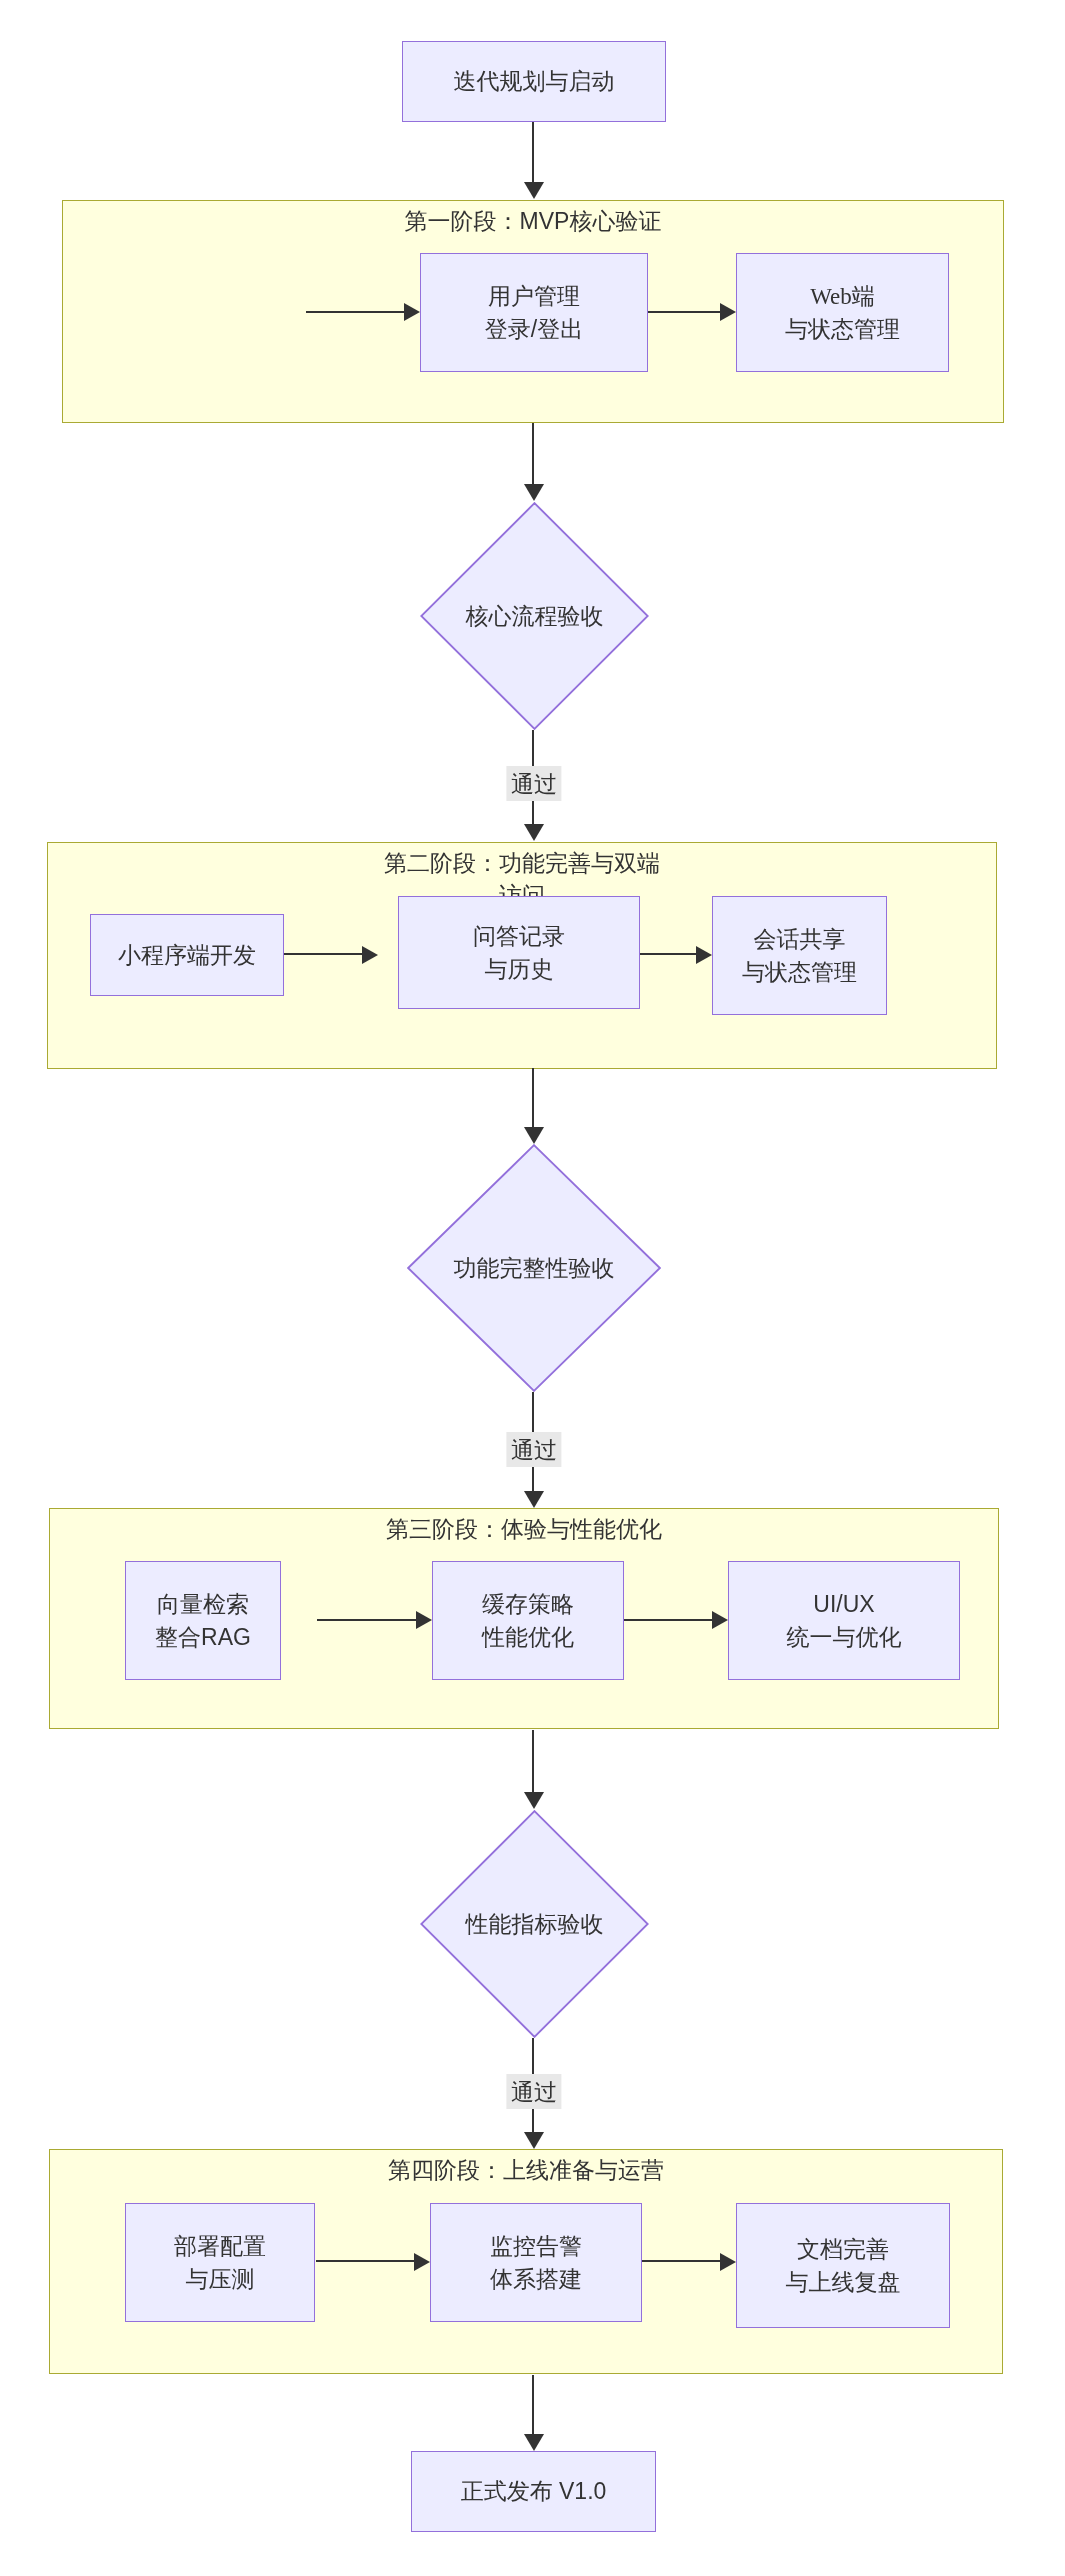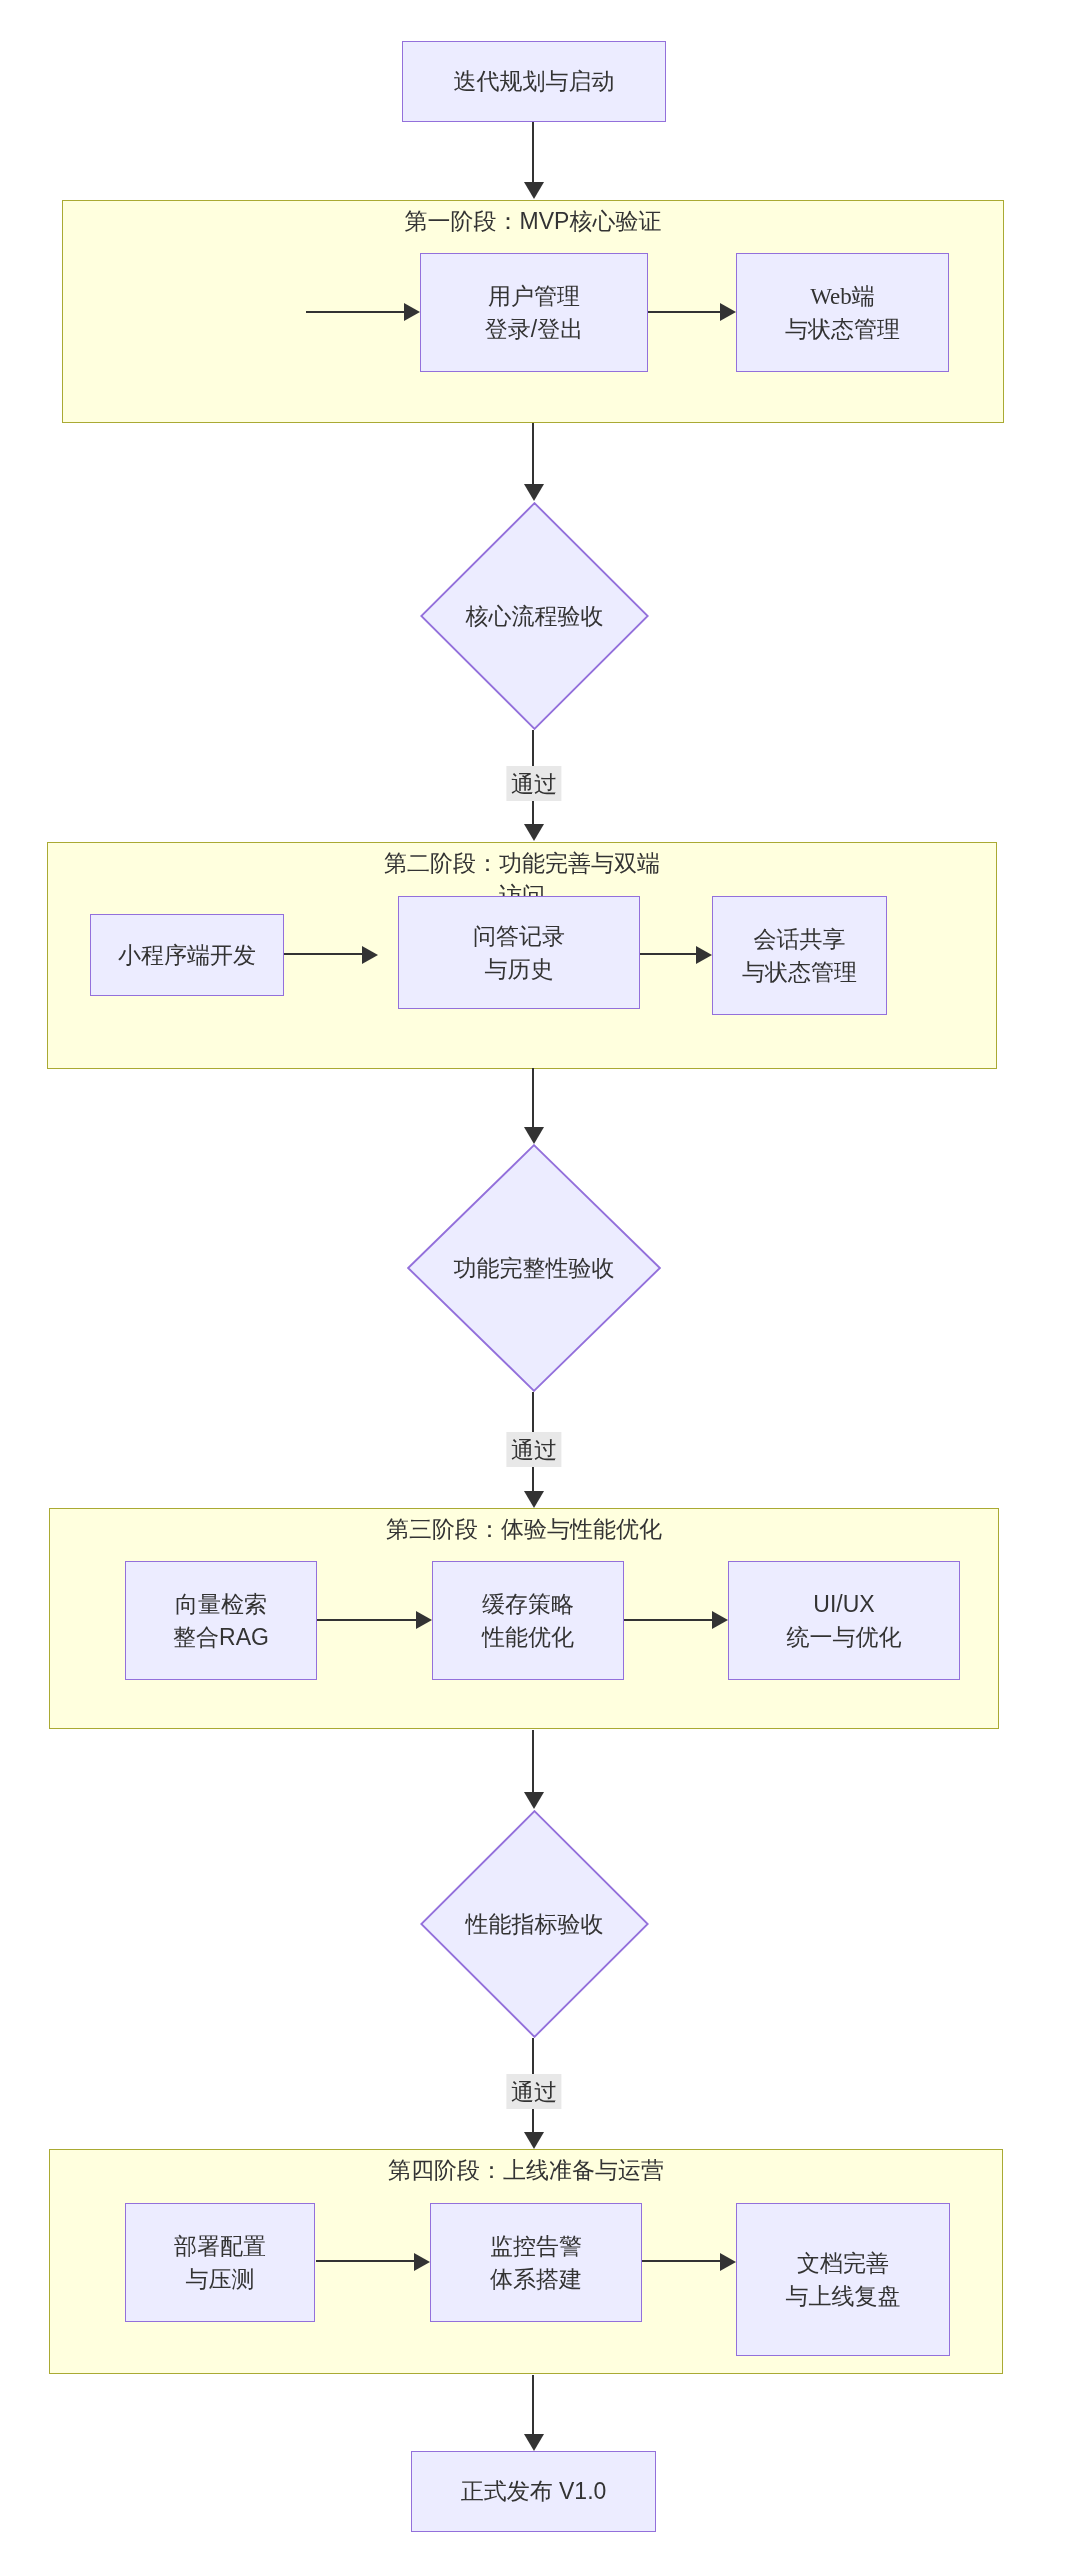--- a/index.html
+++ b/index.html
@@ -131,21 +131,21 @@
 
   <div class="vline" style="left:532px;top:1392px;height:100px;"></div>
   <div class="head-down" style="left:524px;top:1491px;"></div>
   <div class="edge-label" style="top:1432px;">通过</div>
 
   <div class="stage" style="left:49px;top:1508px;width:950px;height:221px;">
     <div class="stage-title">
       <span>第三阶段：体验与性能优化</span>
     </div>
   </div>
-  <div class="node" style="left:125px;top:1561px;width:192px;height:119px;">
+  <div class="node" style="left:125px;top:1561px;width:156px;height:119px;">
     <span>向量检索</span>
     <span>整合RAG</span>
   </div>
   <div class="node" style="left:432px;top:1561px;width:192px;height:119px;">
     <span>缓存策略</span>
     <span>性能优化</span>
   </div>
   <div class="node" style="left:728px;top:1561px;width:232px;height:119px;">
     <span>UI/UX</span>
     <span>统一与优化</span>
@@ -175,21 +175,21 @@
     </div>
   </div>
   <div class="node" style="left:125px;top:2203px;width:190px;height:119px;">
     <span>部署配置</span>
     <span>与压测</span>
   </div>
   <div class="node" style="left:430px;top:2203px;width:212px;height:119px;">
     <span>监控告警</span>
     <span>体系搭建</span>
   </div>
-  <div class="node" style="left:736px;top:2203px;width:214px;height:153px;">
+  <div class="node" style="left:736px;top:2203px;width:214px;height:125px;">
     <span>文档完善</span>
     <span>与上线复盘</span>
   </div>
   <div class="hline" style="left:316px;top:2260px;width:98px;"></div>
   <div class="head-right" style="left:414px;top:2253px;"></div>
   <div class="hline" style="left:623px;top:2260px;width:97px;"></div>
   <div class="head-right" style="left:720px;top:2253px;"></div>
 
   <div class="vline" style="left:532px;top:2375px;height:60px;"></div>
   <div class="head-down" style="left:524px;top:2434px;"></div>

